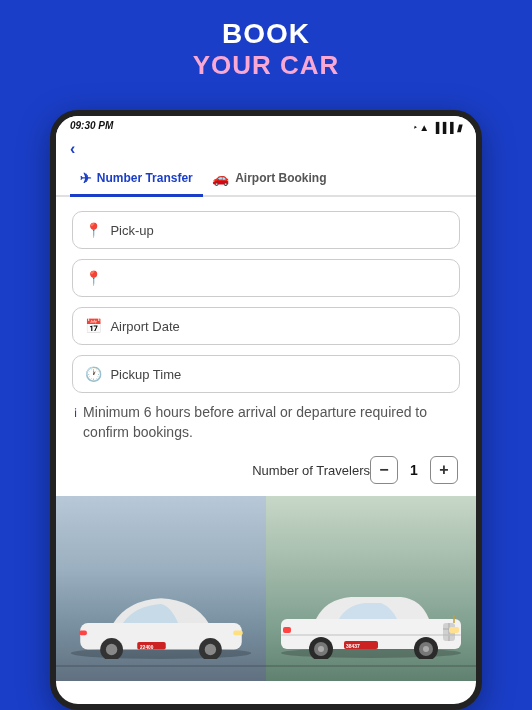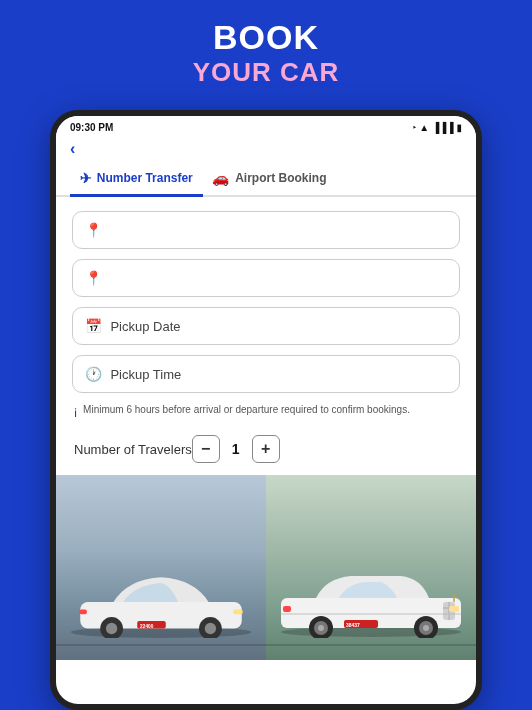--- a/index.html
+++ b/index.html
@@ -11,21 +11,21 @@
       overflow: hidden;
       position: relative;
     }
 
     .header {
       text-align: center;
       padding: 18px 0 12px;
     }
 
     .header-book {
-      font-size: 34px;
+      font-size: 28px;
       font-weight: 900;
       color: #ffffff;
       letter-spacing: 1px;
     }
 
     .header-your-car {
       font-size: 26px;
       font-weight: 900;
       color: #f9a8d4;
       letter-spacing: 1px;
@@ -41,24 +41,24 @@
       border-radius: 28px;
       border: 6px solid #222;
       overflow: hidden;
       box-shadow: 0 8px 32px rgba(0,0,0,0.35);
     }
 
     .status-bar {
       background: #fff;
       display: flex;
       justify-content: space-between;
-      align-items: center;
       padding: 4px 14px 2px;
       font-size: 10px;
       color: #111;
+      font-style: italic;
     }
 
     .status-time { font-weight: bold; font-size: 10px; }
     .status-icons { display: flex; align-items: center; gap: 3px; font-size: 10px; }
 
     .back-row {
       padding: 4px 14px 4px;
       background: #fff;
     }
     .back-arrow {
@@ -134,29 +134,29 @@
     }
 
     .info-icon {
       font-size: 12px;
       color: #1a3ec8;
       margin-top: 1px;
       flex-shrink: 0;
     }
 
     .info-text {
-      font-size: 10px;
+      font-size: 14px;
       color: #555;
       line-height: 1.4;
     }
 
     .travelers-row {
       display: flex;
       align-items: center;
-      justify-content: flex-start;
+      justify-content: flex-end;
       padding: 2px 2px;
     }
 
     .travelers-label {
       font-size: 13px;
       color: #333;
       font-weight: 500;
     }
 
     .travelers-controls {
@@ -292,29 +292,30 @@
     <div class="tab">
       <span class="tab-icon">🚗</span>
       <span>Airport Booking</span>
     </div>
   </div>
 
   <div class="form-area">
 
     <div class="input-field">
       <span class="field-icon">📍</span>
+      <span class="field-label">Pick-up</span>
     </div>
 
     <div class="input-field">
       <span class="field-icon">📍</span>
     </div>
 
     <div class="input-field">
       <span class="field-icon">📅</span>
-      <span class="field-label">Pickup Date</span>
+      <span class="field-label">Airport Date</span>
     </div>
 
     <div class="input-field">
       <span class="field-icon">🕐</span>
       <span class="field-label">Pickup Time</span>
     </div>
 
     <div class="info-row">
       <span class="info-icon">ℹ</span>
       <span class="info-text">Minimum 6 hours before arrival or departure required to confirm bookings.</span>

